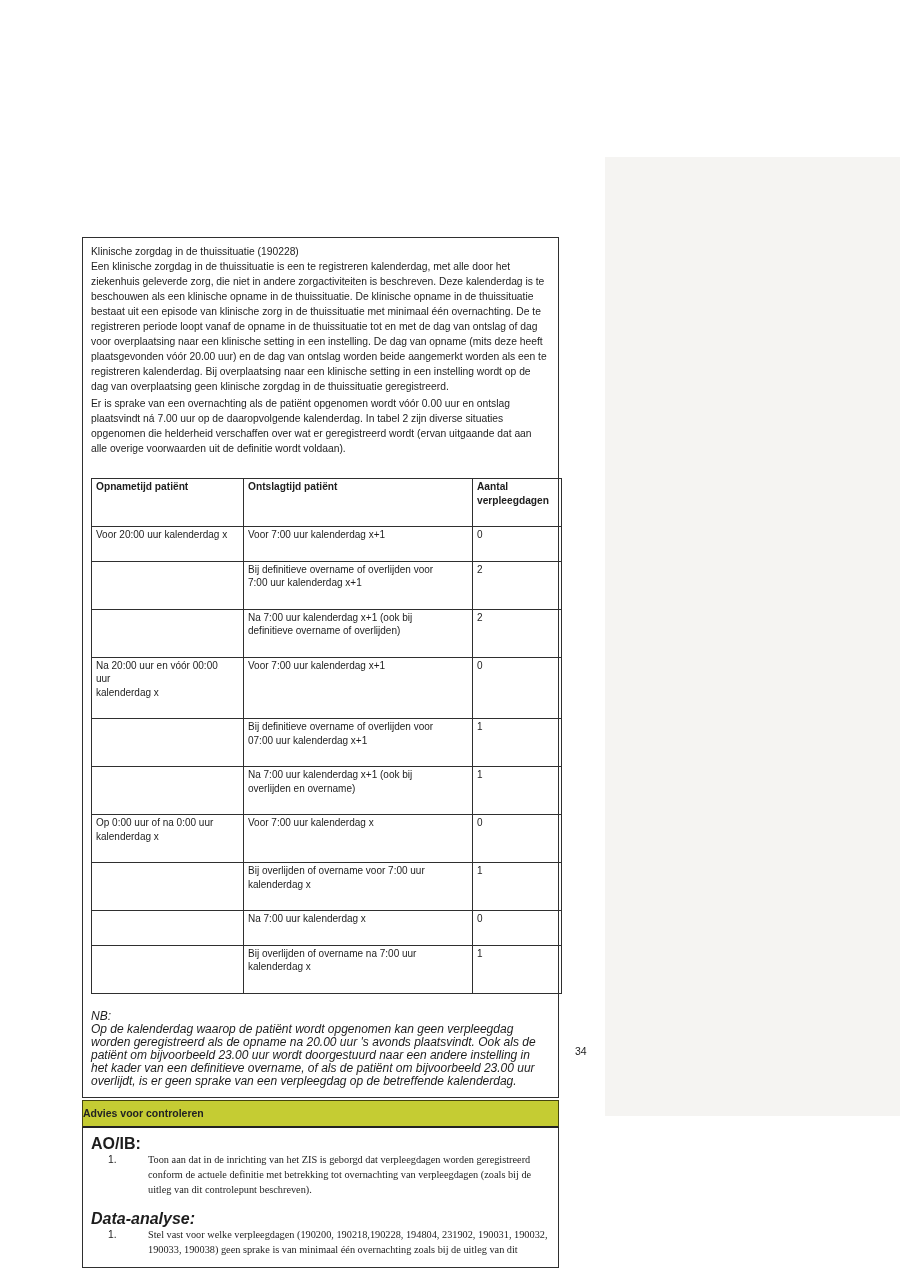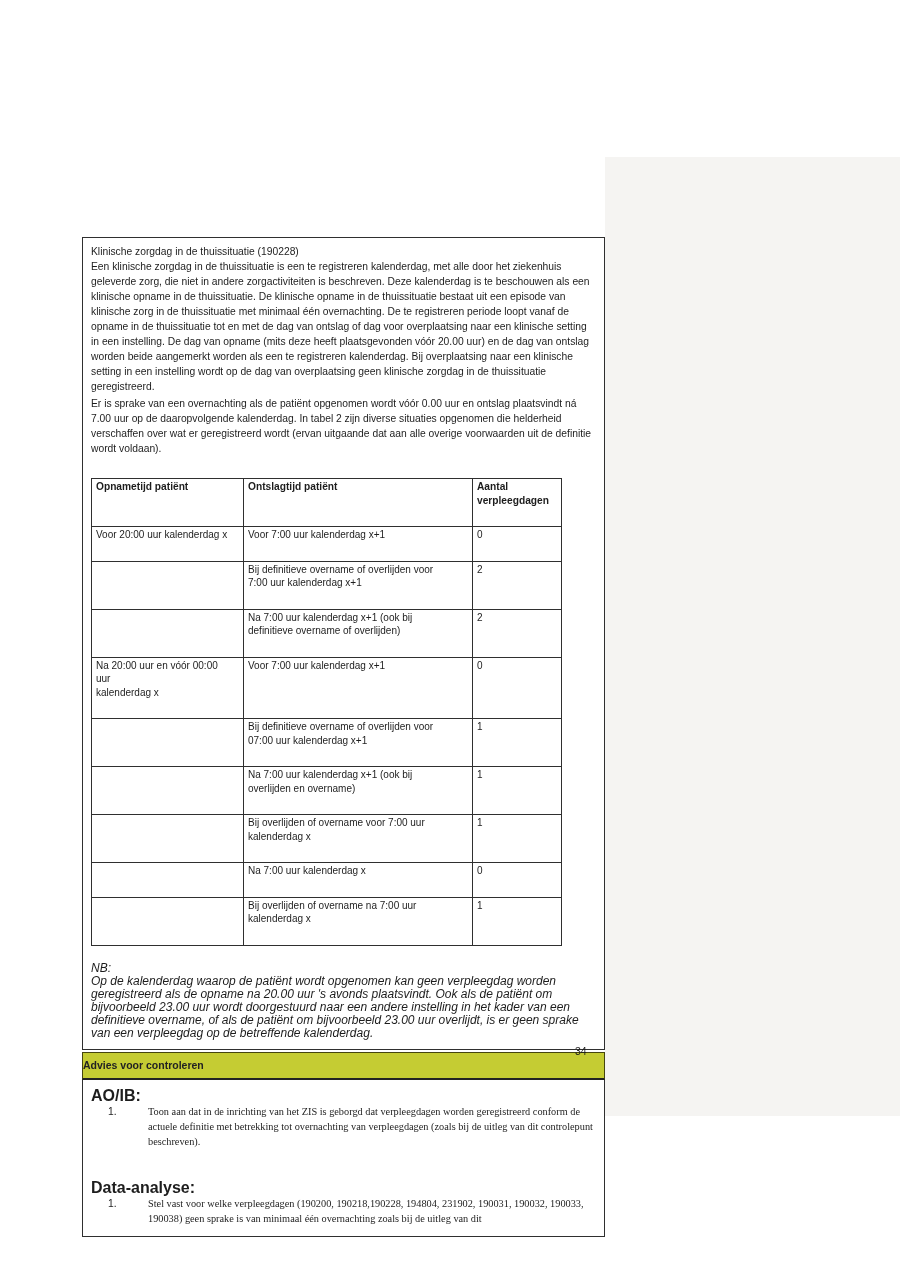--- a/index.html
+++ b/index.html
@@ -5,21 +5,21 @@
   html,body { margin:0; padding:0; }
   body {
     width:900px; height:1273px; background:#ffffff; position:relative;
     font-family:"Liberation Sans", sans-serif; color:#1d1d1d;
     overflow:hidden;
   }
   .gray-panel {
     position:absolute; left:605px; top:157px; width:295px; height:959px;
     background:#f5f4f2;
   }
-  .content { position:absolute; left:82px; top:237px; width:523px; }
+  .content { position:absolute; left:82px; top:237px; width:477px; }
 
   .main-box {
     border:1px solid #2f2f2f; background:#ffffff;
     padding:6px 9px 9px 8px; box-sizing:border-box;
   }
   .para { font-size:10.3px; line-height:15px; }
   .title-line { font-size:10.3px; line-height:15px; }
   .para-2 { margin-top:2px; }
 
   table.sit-table {
@@ -44,21 +44,21 @@
     box-sizing:border-box;
   }
   .advies-body {
     border:1px solid #2f2f2f; border-top:none; background:#ffffff;
     padding:8px 9px 10px 8px; box-sizing:border-box;
   }
   .bold-label { font-weight:bold; font-size:16px; line-height:15px; }
   .num-item { display:flex; font-size:10.3px; line-height:15px; margin-top:1px; }
   .num { width:26px; margin-left:17px; flex:none; }
   .num-text { flex:1; padding-left:14px;font-family:Liberation Serif, serif; }
-  .data-label { margin-top:31px; }
+  .data-label { margin-top:14px;font-style:italic; }
 
   .page-number { position:absolute; left:575px; top:1045px; font-size:10.5px;text-align:center; }
 </style>
 </head>
 <body>
 
 <div class="gray-panel"></div>
 
 <div class="content">
 
@@ -111,20 +111,26 @@
 07:00 uur kalenderdag x+1</td>
           <td>1</td>
         </tr>
         <tr>
           <td></td>
           <td>Na 7:00 uur kalenderdag x+1 (ook bij
 overlijden en overname)</td>
           <td>1</td>
         </tr>
         <tr>
+          <td>Op 0:00 uur of na 0:00 uur
+kalenderdag x</td>
+          <td>Voor 7:00 uur kalenderdag x</td>
+          <td>0</td>
+        </tr>
+        <tr>
           <td></td>
           <td>Bij overlijden of overname voor 7:00 uur
 kalenderdag x</td>
           <td>1</td>
         </tr>
         <tr>
           <td></td>
           <td>Na 7:00 uur kalenderdag x</td>
           <td>0</td>
         </tr>

